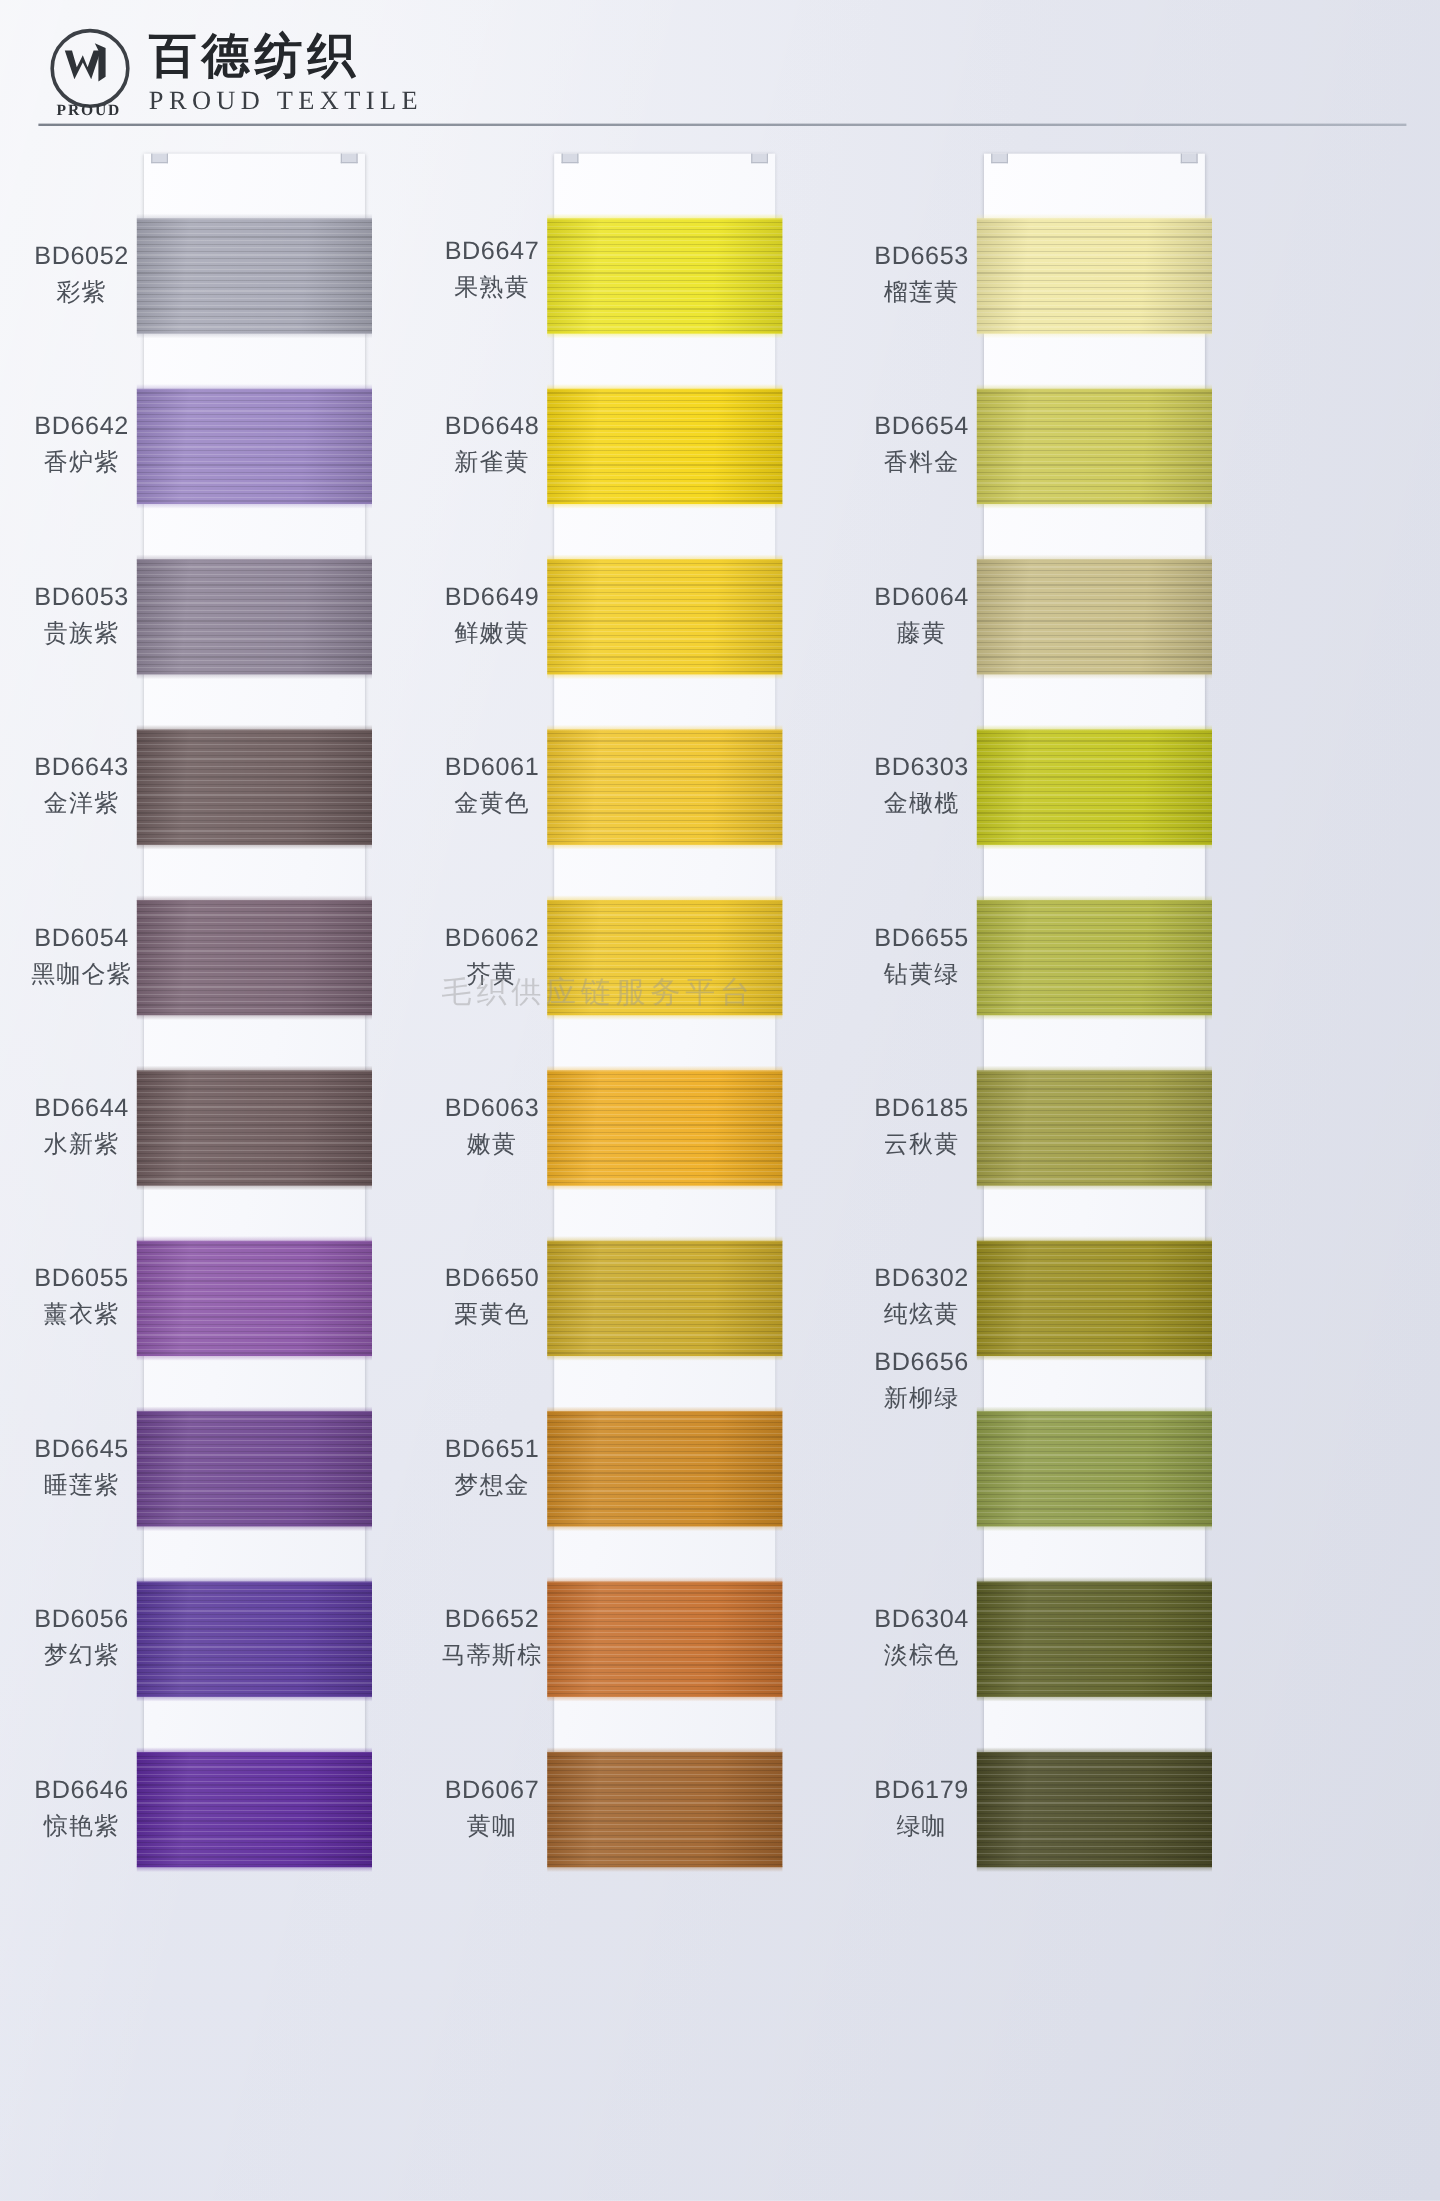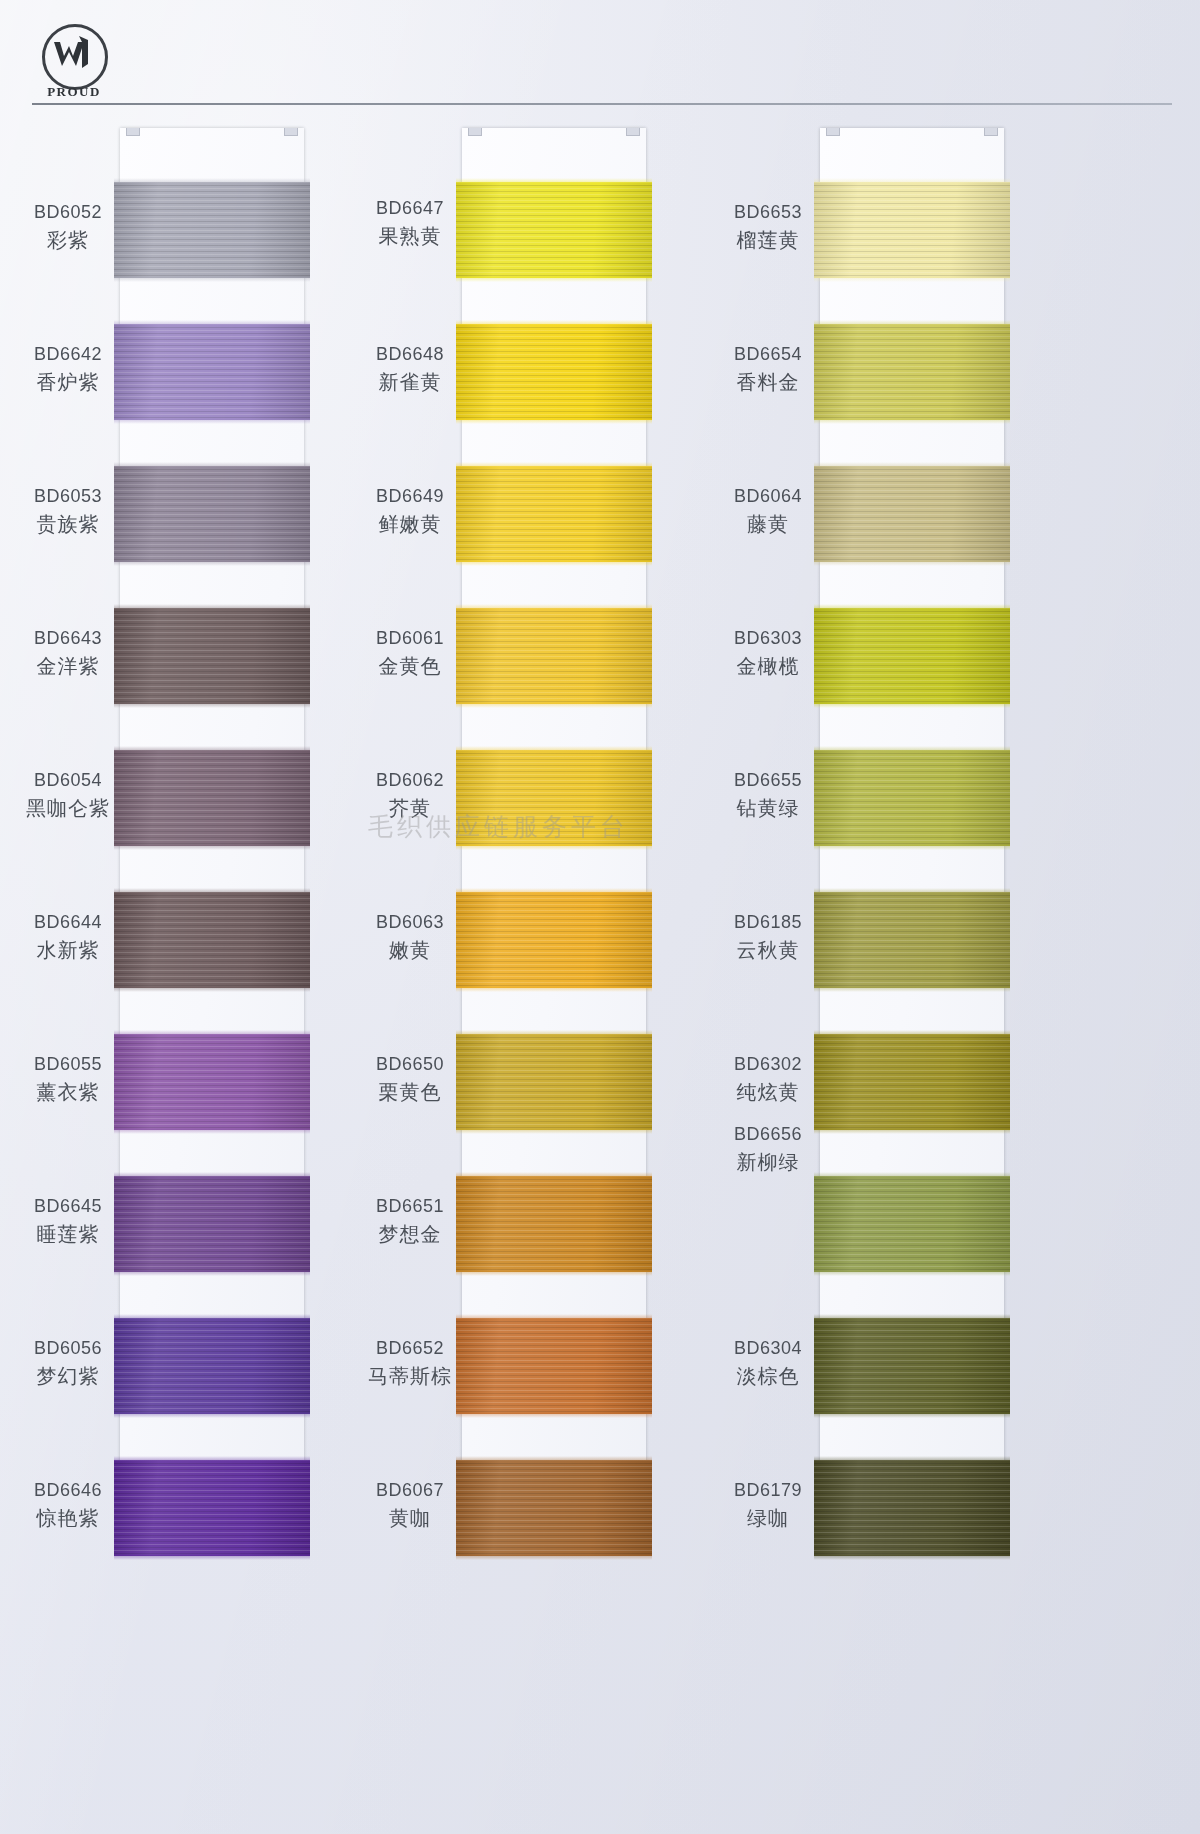--- a/index.html
+++ b/index.html
@@ -112,21 +112,21 @@
   .swatch .fuzz-t{top:-4px;}
   .swatch .fuzz-b{bottom:-4px;}
 
   
   .label{
     position:absolute;width:120px;text-align:center;
     color:#4b5058;
   }
   .label .code{
     font-family:"Liberation Sans","DejaVu Sans",sans-serif;
-    font-size:18px;letter-spacing:.5px;line-height:1.15;color:#4b5058;
+    font-size:21px;letter-spacing:.5px;line-height:1.15;color:#4b5058;
     white-space:nowrap;
     text-align:center;
   }
   .label .name{
     font-family:"DejaVu Sans","Liberation Sans",sans-serif;
     font-size:20px;line-height:1.3;margin-top:4px;color:#4b5058;
     white-space:nowrap;letter-spacing:1px;
   }
 
   
@@ -156,20 +156,24 @@
 
     <div id="logo-block">
       <div class="logo-mark">
         <div class="ring"></div>
         <svg class="glyph" viewBox="0 0 42 40">
           <path d="M2 8 L10 32 L17 18 L24 32 L32 8 L26 8 L21 22 L17 12 L12 22 L8 8 Z" fill="#2f3338"></path>
           <path d="M27 2 L36 6 L36 30 L30 34 L30 8 Z" fill="#2f3338"></path>
         </svg>
         <div class="proud-word">PROUD</div>
       </div>
+      <div>
+        <div class="brand-cn">百德纺织</div>
+        <div class="brand-en">PROUD TEXTILE</div>
+      </div>
     </div>
 
     <div id="header-rule"></div>
   </div>
 
   <div id="columns-root">
       <div class="column" style="left: 0px;">
         <div class="card" style="left: 120px; top: 0px; height: 1420px;">
           <div class="notch-b1"></div>
           <div class="notch-b2"></div>

